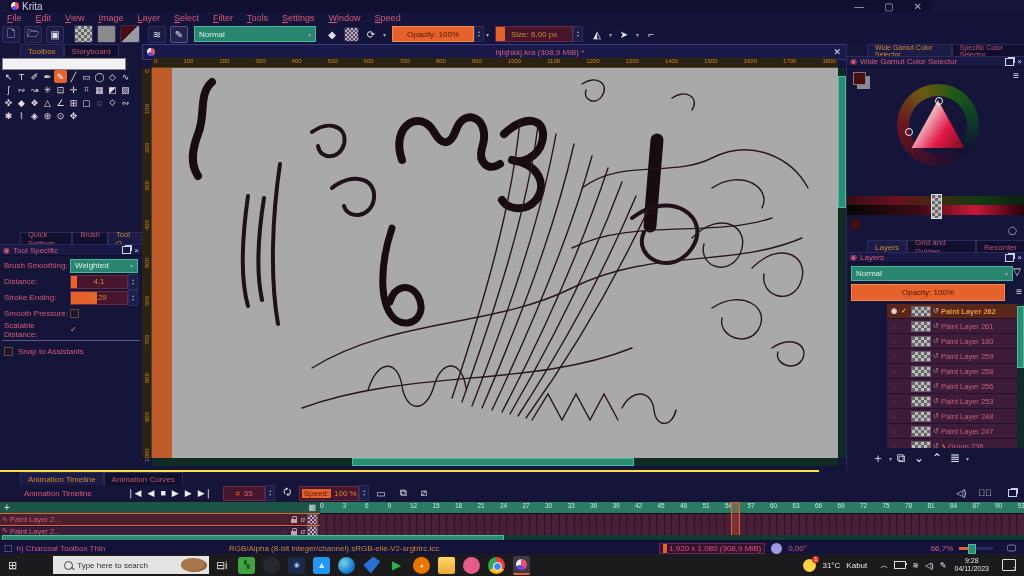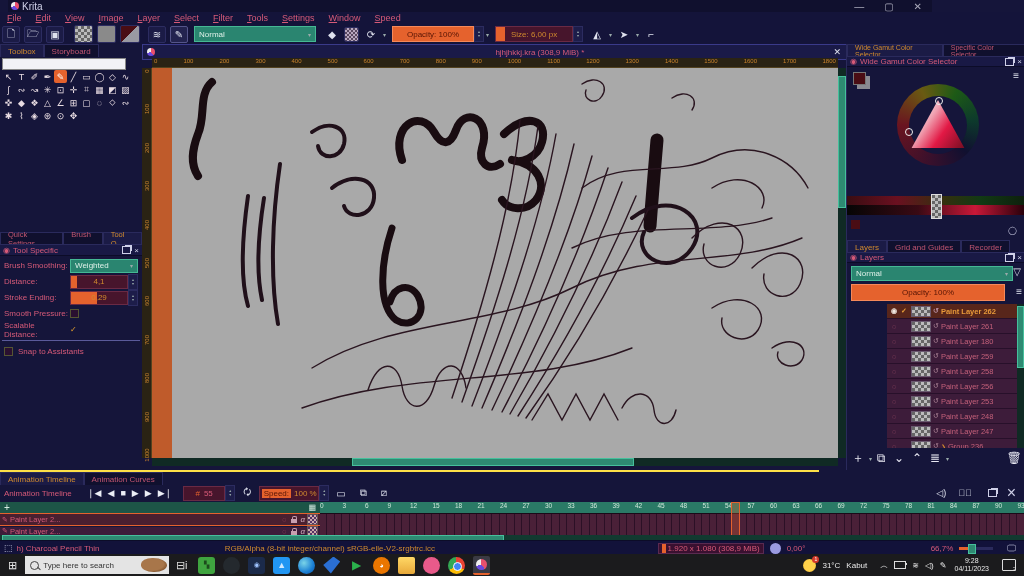--- a/index.html
+++ b/index.html
@@ -1,19 +1,19 @@
 <!DOCTYPE html>
 <html style="--accent_orange: #e5622d; --teal: #2a8570; --pink_text: #d65a78; --ruler_orange: #c8832e; --canvas_gray: #a9a9a9; --maroon_field: #47152c; --selected_layer_bg: #58261b; --timeline_ruler_teal: #2a7a66;"><head>
 <meta charset="utf-8">
 <style>
   html,body{margin:0;padding:0;background:#000;}
   #screen{position:relative;width:1024px;height:576px;overflow:hidden;
     font-family:"Liberation Sans",sans-serif;background:#15153a;color:#d65a78;}
   .abs{position:absolute;}
-  .row{display:flex;align-items:center;}
+  .row{display:flex;align-items:center;margin-left:20px;}
   
   #titlebar{left:0;top:0;width:924px;height:12px;background:#10102e;display:flex;align-items:center;font-size:10px;color:#cfd0e8;margin-left:8px;}
   #menubar{left:0;top:12px;width:1024px;height:12px;background:#14143a;display:flex;align-items:center;font-size:9px;border-bottom:1px solid #0c0c28;}
   .menu-item{padding:0 7px;color:#d65a78;cursor:default;}
   .menu-item::first-letter{text-decoration:underline;}
   #maintoolbar{left:0;top:24px;width:1024px;height:20px;background:#14143a;display:flex;align-items:center;border-bottom:1px solid #0c0c28;font-size:8px;}
   .tbtn{width:16px;height:15px;margin:0 2px;display:flex;align-items:center;justify-content:center;color:#dfe2ee;font-size:10px;background:#1b1b46;border:1px solid #2c2c60;border-radius:2px;}
   .tealdrop{background:#2a8570;border:1px solid #45b894;color:#def0e8;display:flex;align-items:center;justify-content:space-between;padding:0 4px;font-size:8px;}
   .oslider{background:#e5622d;border:1px solid #f5895a;color:#571505;display:flex;align-items:center;justify-content:center;font-size:8px;position:relative;overflow:hidden;}
   .dslider{background:#47152c;border:1px solid #6a2a44;color:#d08a2e;display:flex;align-items:center;justify-content:center;font-size:8px;position:relative;overflow:hidden;}
@@ -641,41 +641,41 @@
       </div>
     <div class="framegrid" style="position:absolute;left:320px;top:41px;width:704px;height:22px;border-top:1px solid #1a0a18;"></div>
     <div id="playhead" style="left:731px;top:30px;height:33px;"></div>
     <div class="sbar-h" style="left:0;top:63px;width:1024px;height:7px;background:#123a30;">
       <span class="sthumb" style="top:0;height:5px;left:2px;width:500px;"></span>
     </div>
   </div>
 
   <div id="statusbar" class="abs">
     <span style="margin:0 4px;color:#cfd0e8;font-size:9px;">⬚</span>
-    <span>h) Charcoal Pencil Thin</span>
+    <span>h) Charcoal Toolbox Thin</span>
     <span style="flex:0.9"></span>
     <span style="color:#d08a2e;">RGB/Alpha (8-bit integer/channel)  sRGB-elle-V2-srgbtrc.icc</span>
     <span style="flex:1.6"></span>
     <span style="background:#3a1030;border:1px solid #5a2a50;padding:0 3px;display:flex;align-items:center;gap:2px;">
       <span style="display:inline-block;width:4px;height:9px;background:#e5622d;"></span>
       <span>1.920 x 1.080 (308,9 MiB)</span>
     </span>
     <span style="margin:0 6px;width:11px;height:11px;border-radius:50%;background:#9a9ae0;display:inline-block;"></span>
     <span>0,00°</span>
     <span style="flex:0.9"></span>
     <span>66,7%</span>
     <span style="margin:0 6px;width:34px;height:3px;background:linear-gradient(90deg,#e5622d 0 10px,#2a2a5c 10px);position:relative;display:inline-block;">
       <span style="position:absolute;left:9px;top:-3px;width:6px;height:8px;background:#2e8a72;border:1px solid #46c09c;"></span>
     </span>
     <span style="margin:0 8px;color:#cfd0e8;font-size:9px;">🖵</span>
   </div>
 
   <div id="taskbar" class="abs">
     <span style="margin:0 8px;color:#e8e8e8;font-size:11px;">⊞</span>
-    <div style="width:144px;height:18px;background:#e4e4e4;color:#333;display:flex;align-items:center;gap:4px;padding:0 5px;box-sizing:border-box;position:relative;">
+    <div style="width:156px;height:18px;background:#e4e4e4;color:#333;display:flex;align-items:center;gap:4px;padding:0 11px;box-sizing:border-box;position:relative;margin-left:28px;">
       <span style="width:7px;height:7px;border:1px solid #444;border-radius:50%;position:relative;flex:none;">
           <span style="position:absolute;left:6px;top:6px;width:4px;height:1px;background:#444;transform:rotate(45deg);"></span>
         </span>
       <span style="font-size:8px;">Type here to search</span>
       <span style="position:absolute;right:2px;top:2px;width:26px;height:14px;background:radial-gradient(ellipse at 40% 45%,#a8764a 55%,#7a4e2a 80%);border-radius:45% 55% 50% 50%;"></span>
     </div>
     <span class="tbi task-view">⊟i</span>
     <span class="tbi minecraft">▚</span>
     <span class="tbi dark-circle-app"></span>
     <span class="tbi blue-dark-app">◉</span>

